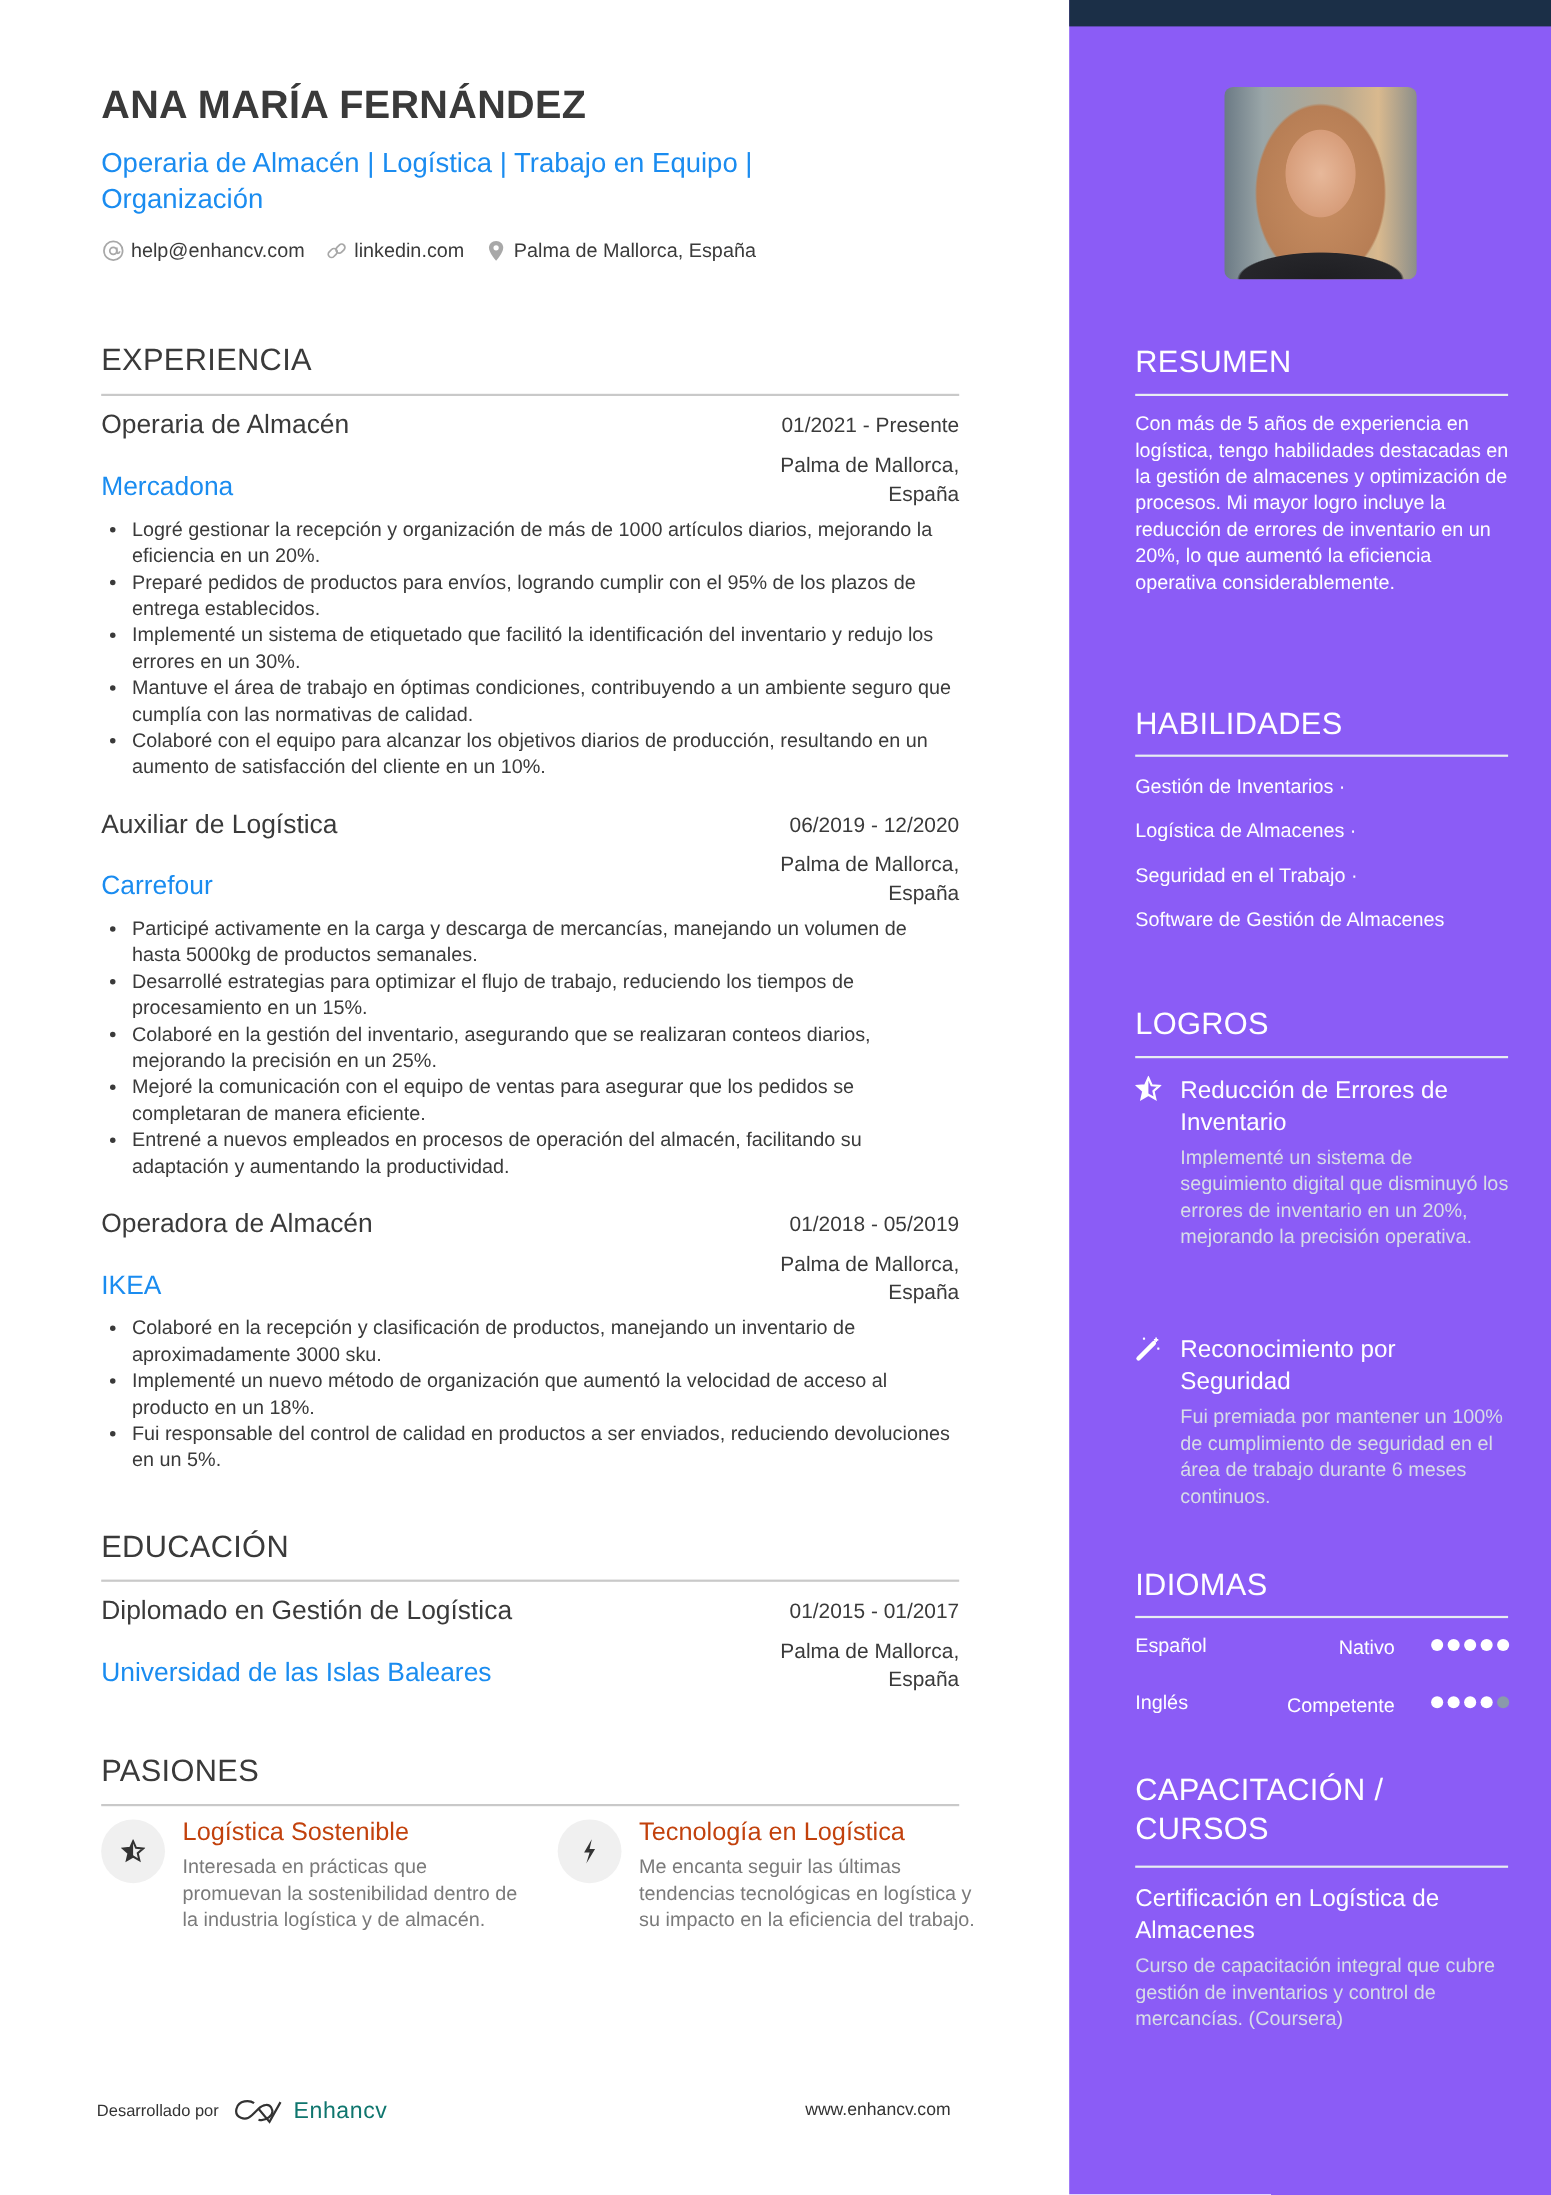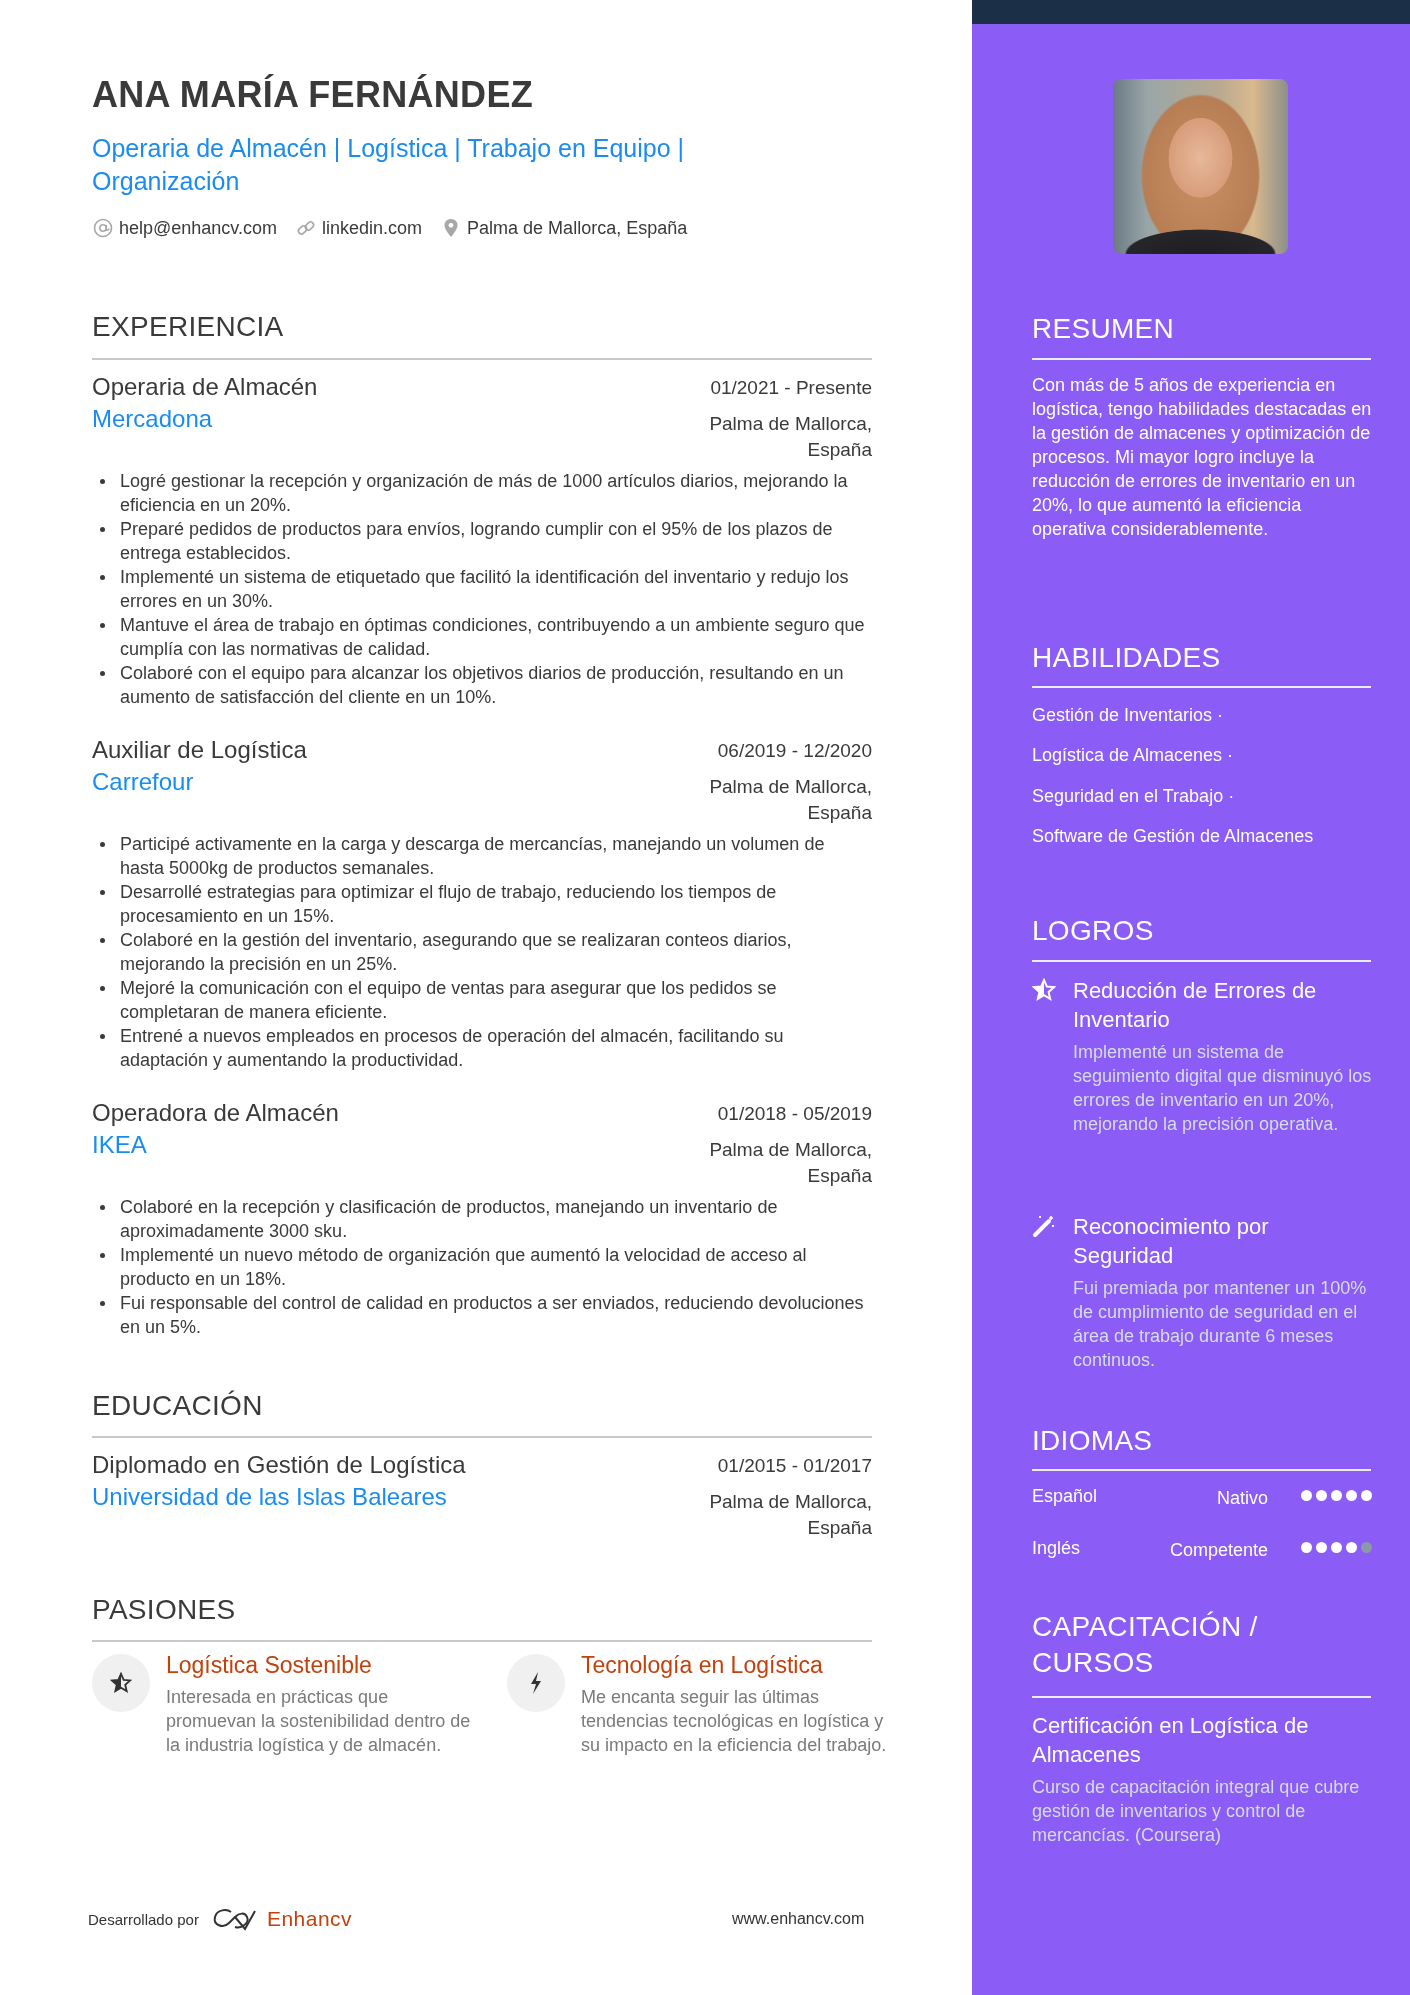--- a/index.html
+++ b/index.html
@@ -16,21 +16,21 @@
   .contact { display: flex; align-items: center; margin-right: 18px; }
   .contact .ic { width: 22px; height: 22px; margin-right: 5px; display: inline-flex; align-items: center; justify-content: center; color: #a8a8a8; }
 
   .sec-title { position: absolute; left: 92px; font-size: 28px; color: #3a3a3a; letter-spacing: 0.3px; }
   .sec-line { position: absolute; left: 92px; width: 780px; height: 2px; background: #c9c9c9; }
 
   .job { position: absolute; left: 92px; width: 780px; }
   .job-row { display: flex; justify-content: space-between; align-items: flex-start; }
   .job-title { font-size: 24px; color: #3a3a3a; }
   .job-date { font-size: 19px; color: #3a3a3a; padding-top: 4px; }
-  .job-company { font-size: 24px; color: #1a8cf0; margin-top: 4px; }
+  .job-company { font-size: 24px; color: #1a8cf0; margin-top: 28px; }
   .job-loc { font-size: 19px; color: #3a3a3a; text-align: right; line-height: 26px; margin-top: 10px; width: 200px; }
   .bullets { list-style: none; margin-top: 6px; }
   .bullets li { position: relative; padding-left: 28px; font-size: 18px; line-height: 24px; color: #3a3a3a; }
   .bullets li::before { content: ""; position: absolute; left: 8px; top: 10px; width: 5px; height: 5px; border-radius: 50%; background: #3a3a3a; }
 
   .passion { position: absolute; width: 380px; display: flex; }
   .passion .circ { width: 58px; height: 58px; border-radius: 50%; background: #f0f0f0; flex: none; display: flex; align-items: center; justify-content: center; margin-right: 16px; }
   .passion .pt { font-size: 23px; color: #c2410c; margin-top: -2px; }
   .passion .pd { font-size: 18px; line-height: 24px; color: #7a7a7a; margin-top: 6px; }
 
@@ -198,21 +198,21 @@
   </div>
 
   <div class="footer-left">
     <span>Desarrollado por</span>
     <span style="margin:0 8px 0 12px; display:inline-flex;">
       <svg width="48" height="24" viewBox="0 0 48 24">
           <path d="M20 5C16 2 6 2 4 10c-2 8 8 12 14 6l6-6c4-4 10-5 12 0 3 6-6 12-12 10" fill="none" stroke="#333" stroke-width="2"></path>
           <path d="M24 10l10 12 10-18" fill="none" stroke="#333" stroke-width="2"></path>
         </svg>
     </span>
-    <span style="font-size:21px; color:#c2410c; letter-spacing:0.5px;">Enhancv</span>
+    <span style="font-size:21px; color:#0f766e; letter-spacing:0.5px;">Enhancv</span>
   </div>
   <div class="footer-right">www.enhancv.com</div>
 </div>
 
 <div class="right">
   <div class="right-top-bar"></div>
 
   <div class="photo">
     <div class="shoulders"></div>
   </div>

